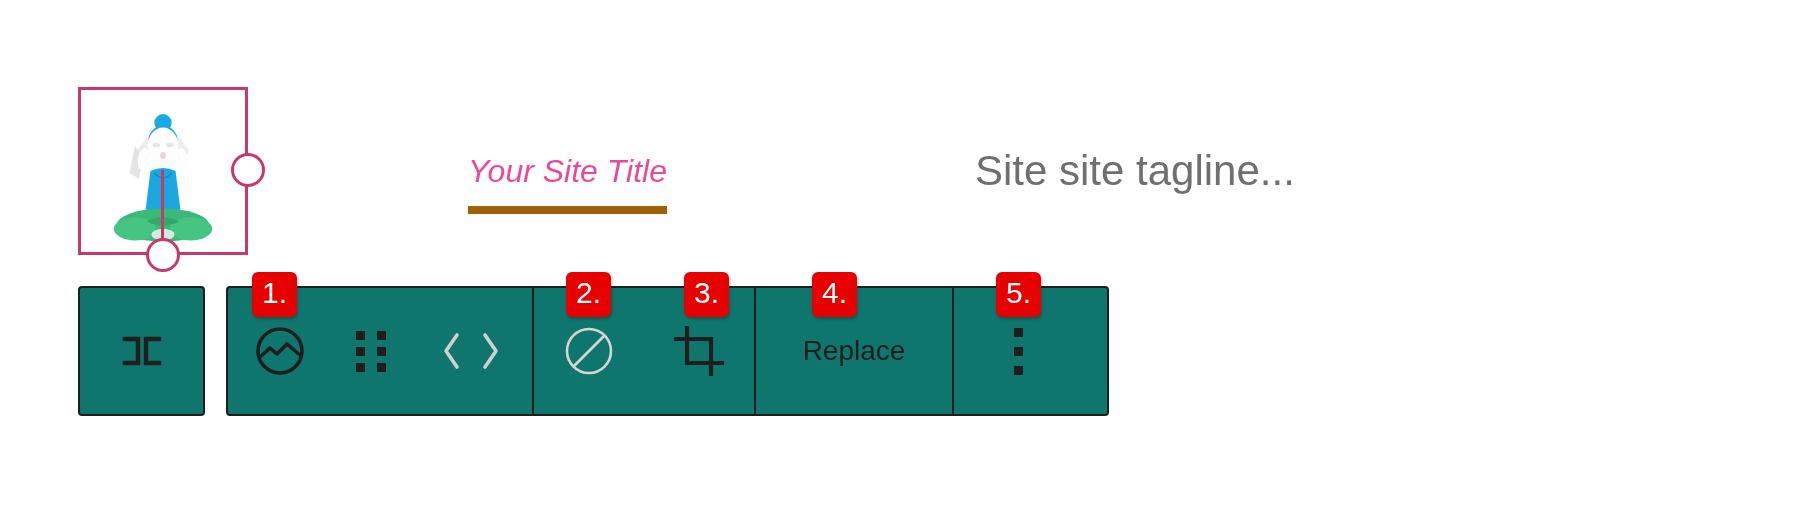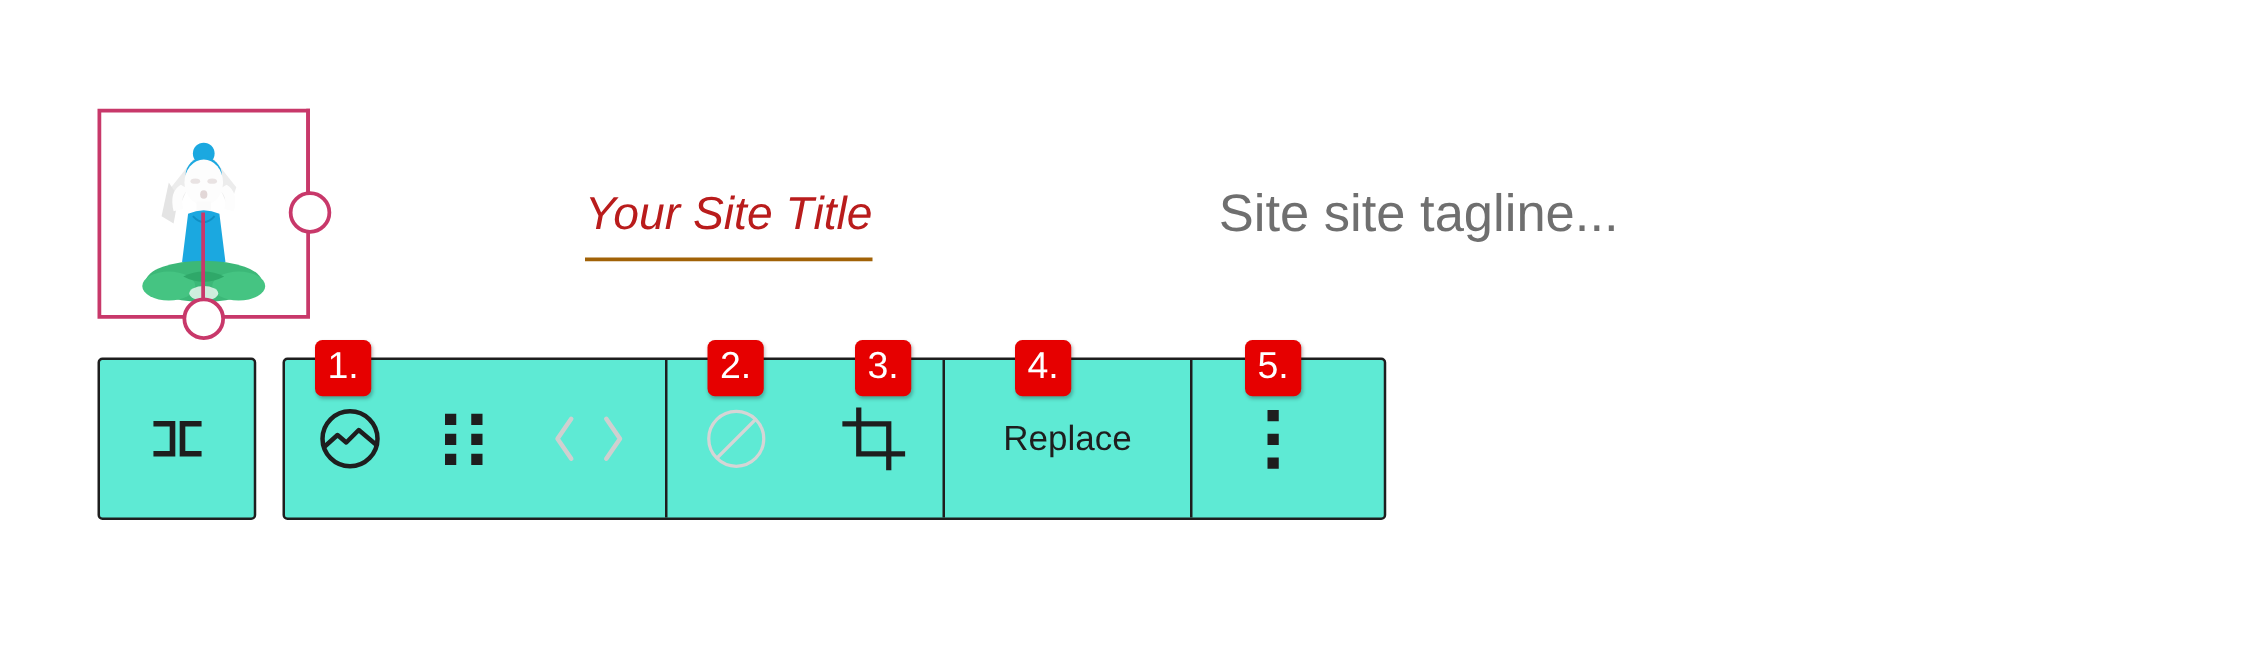--- a/index.html
+++ b/index.html
@@ -66,26 +66,26 @@
     background: #c8386a;
   }
   .stem-right { left: 245px; top: 87px; width: 3px; height: 68px; }
   .stem-bottom { left: 161px; top: 170px; width: 3px; height: 70px; }
 
   
   .site-title {
     position: absolute;
     left: 468px;
     top: 148px;
-    font-size: 37px;
+    font-size: 32px;
     font-style: italic;
-    color: #b91c1c;
+    color: #ec4899;
     letter-spacing: 0px;
     white-space: nowrap;
-    border-bottom: 3px solid #a16207;
+    border-bottom: 8px solid #a16207;
     padding-bottom: 12px;
     line-height: 46px;
   }
   .site-tagline {
     position: absolute;
     left: 975px;
     top: 148px;
     font-size: 42px;
     color: #6f6f6f;
     white-space: nowrap;
@@ -99,21 +99,21 @@
     top: 286px;
     height: 130px;
   }
   .tb-group {
     position: absolute;
     top: 0;
     height: 130px;
     box-sizing: border-box;
     border: 2px solid #1e1e1e;
     border-radius: 4px;
-    background: #5eead4;
+    background: #0f766e;
     display: flex;
     align-items: center;
   }
   .tb-group.parent { left: 0; width: 127px; justify-content: center; }
   .tb-group.main   { left: 148px; width: 883px; padding: 0; }
 
   .tb-cell {
     height: 126px;
     display: flex;
     align-items: center;

